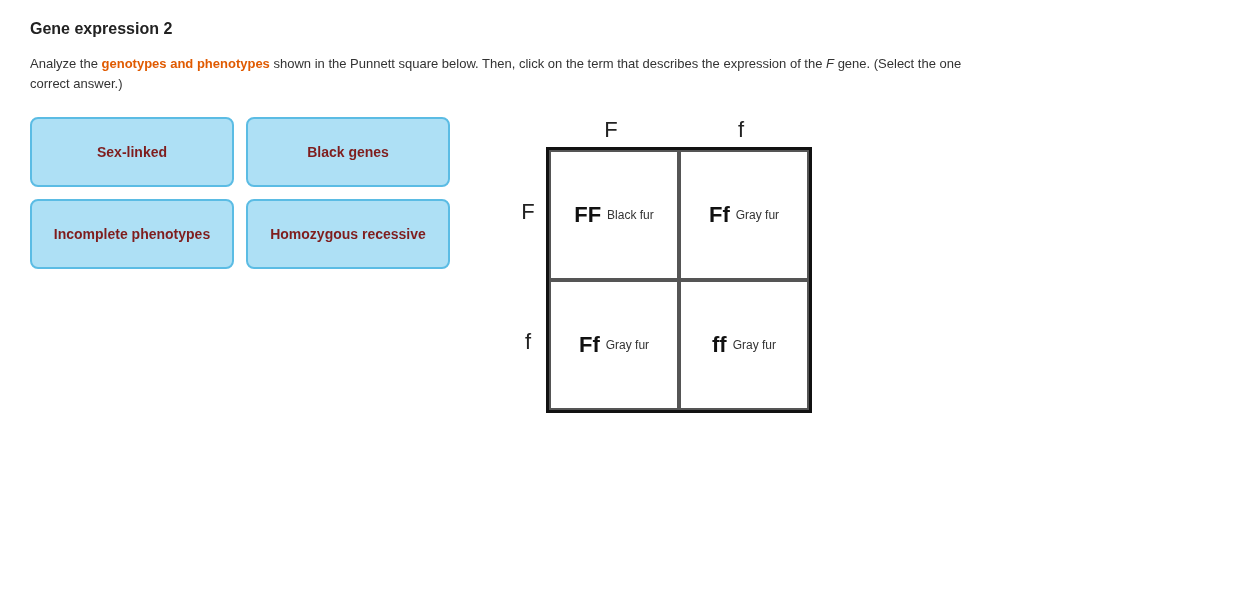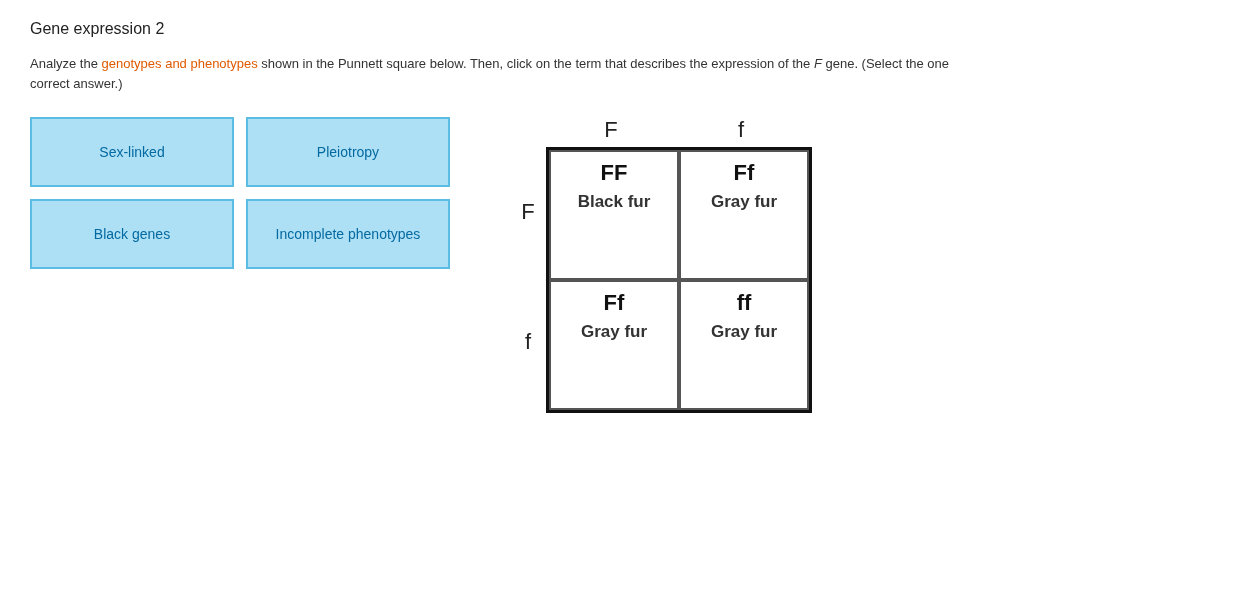--- a/index.html
+++ b/index.html
@@ -7,36 +7,36 @@
       font-family: Arial, sans-serif;
       background: #fff;
       color: #333;
       padding: 20px 30px;
       width: 1257px;
       min-height: 616px;
     }
 
     .page-title {
       font-size: 16px;
-      font-weight: normal;
+      font-weight: bold;
       margin-bottom: 16px;
       color: #222;
     }
 
     .instructions {
       font-size: 13px;
       margin-bottom: 24px;
       color: #333;
       max-width: 950px;
       line-height: 1.5;
     }
 
     .instructions .highlight {
       color: #e05a00;
-      font-weight: normal;
+      font-weight: bold;
     }
 
     .instructions em {
       font-style: italic;
     }
 
     .main-content {
       display: flex;
       flex-direction: row;
       align-items: flex-start;
@@ -46,26 +46,26 @@
     .answer-options {
       display: grid;
       grid-template-columns: 1fr 1fr;
       gap: 12px;
       width: 420px;
     }
 
     .option-btn {
       background: #aee0f5;
       border: 2px solid #5bbce4;
-      border-radius: 0;
+      border-radius: 8px;
       padding: 16px 12px;
       text-align: center;
       font-size: 14px;
-      font-weight: 400;
-      color: #0369a1;
+      font-weight: 700;
+      color: #7f1d1d;
       cursor: pointer;
       min-height: 70px;
       display: flex;
       align-items: center;
       justify-content: center;
     }
 
     .punnett-section {
       display: flex;
       flex-direction: column;
@@ -117,55 +117,55 @@
     .punnett-grid {
       border: 3px solid #111;
       display: grid;
       grid-template-columns: 130px 130px;
       grid-template-rows: 130px 130px;
     }
 
     .punnett-cell {
       border: 2px solid #555;
       display: flex;
-      flex-direction: column;
+      flex-direction: row;
       align-items: center;
+      justify-content: center;
       padding: 8px;
       gap: 6px;
     }
 
     .cell-genotype {
       font-size: 22px;
       font-weight: bold;
       color: #111;
     }
 
     .cell-phenotype {
-      font-size: 17px;
+      font-size: 12px;
       color: #333;
       text-align: center;
-      font-weight: bold;
     }
   </style>
 </head>
 <body>
 
 <h1 class="page-title">Gene expression 2</h1>
 
 <p class="instructions">
   Analyze the <span class="highlight">genotypes and phenotypes</span> shown in the Punnett square below. Then, click on the term that describes the expression of the <em>F</em> gene. (Select the one correct answer.)
 </p>
 
 <div class="main-content">
 
   <div class="answer-options">
     <div class="option-btn">Sex-linked</div>
-    <div class="option-btn">Pleiotropy</div>
     <div class="option-btn">Black genes</div>
     <div class="option-btn">Incomplete phenotypes</div>
+    <div class="option-btn">Homozygous recessive</div>
   </div>
 
   <div class="punnett-section">
     <div class="punnett-wrapper">
       <div class="punnett-header-row">
         <div class="punnett-col-label">F</div>
         <div class="punnett-col-label">f</div>
       </div>
       <div class="punnett-body">
         <div class="punnett-row-labels">

